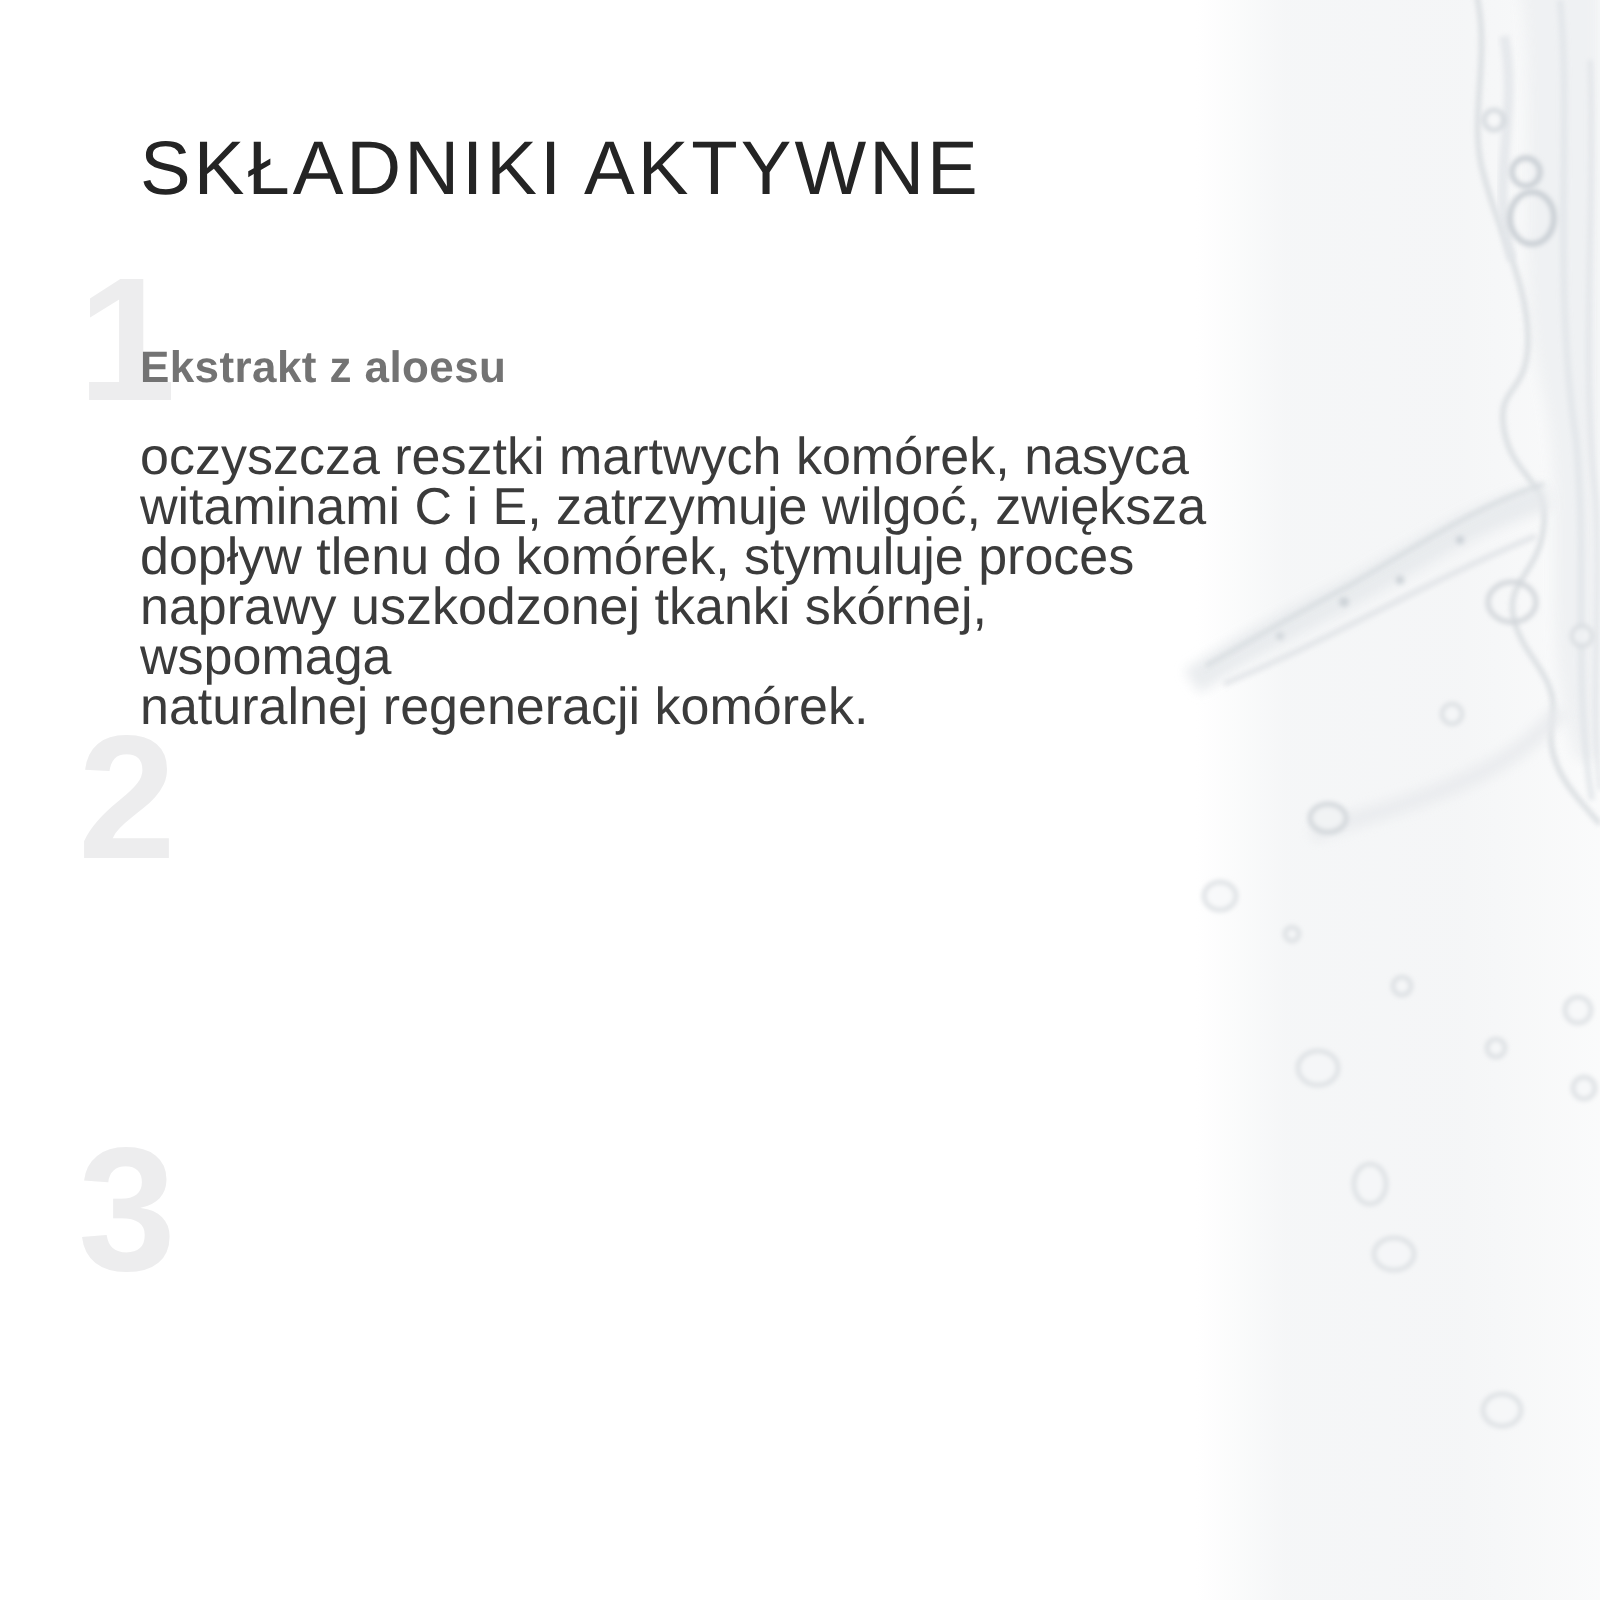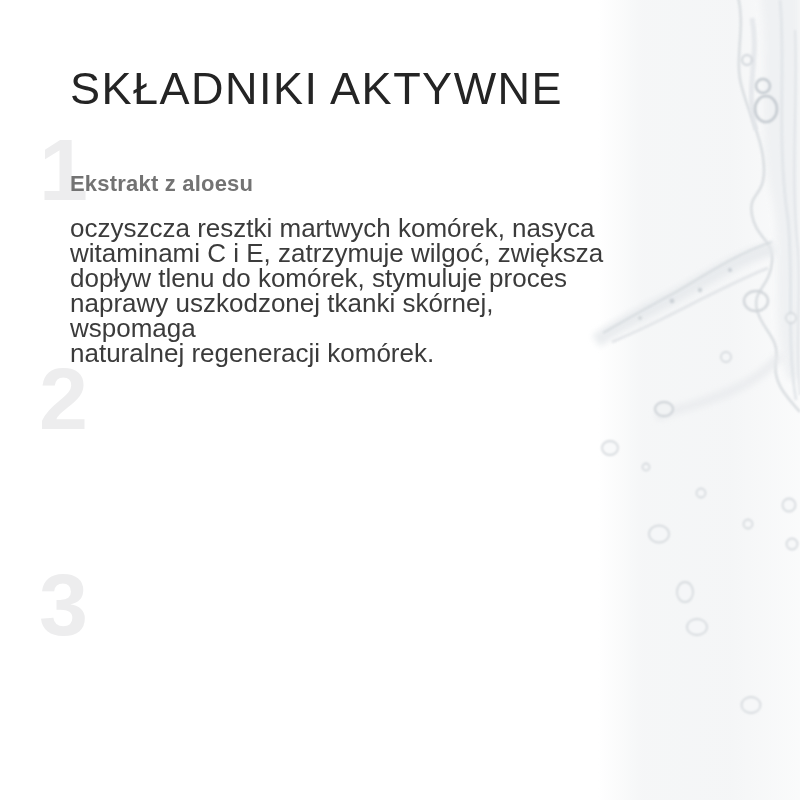--- a/index.html
+++ b/index.html
@@ -31,21 +31,21 @@
   .splash-svg {
     position: absolute;
     left: 0; top: 0;
     width: 800px; height: 800px;
     pointer-events: none;
   }
 
   .page-title {
     position: absolute;
     left: 70px; top: 66px;
-    font-size: 45px;
+    font-size: 38px;
     font-weight: 300;
     letter-spacing: 1.5px;
     color: #242424;
     line-height: 1;
     white-space: nowrap;
   }
 
   .section {
     position: absolute;
     left: 70px;

